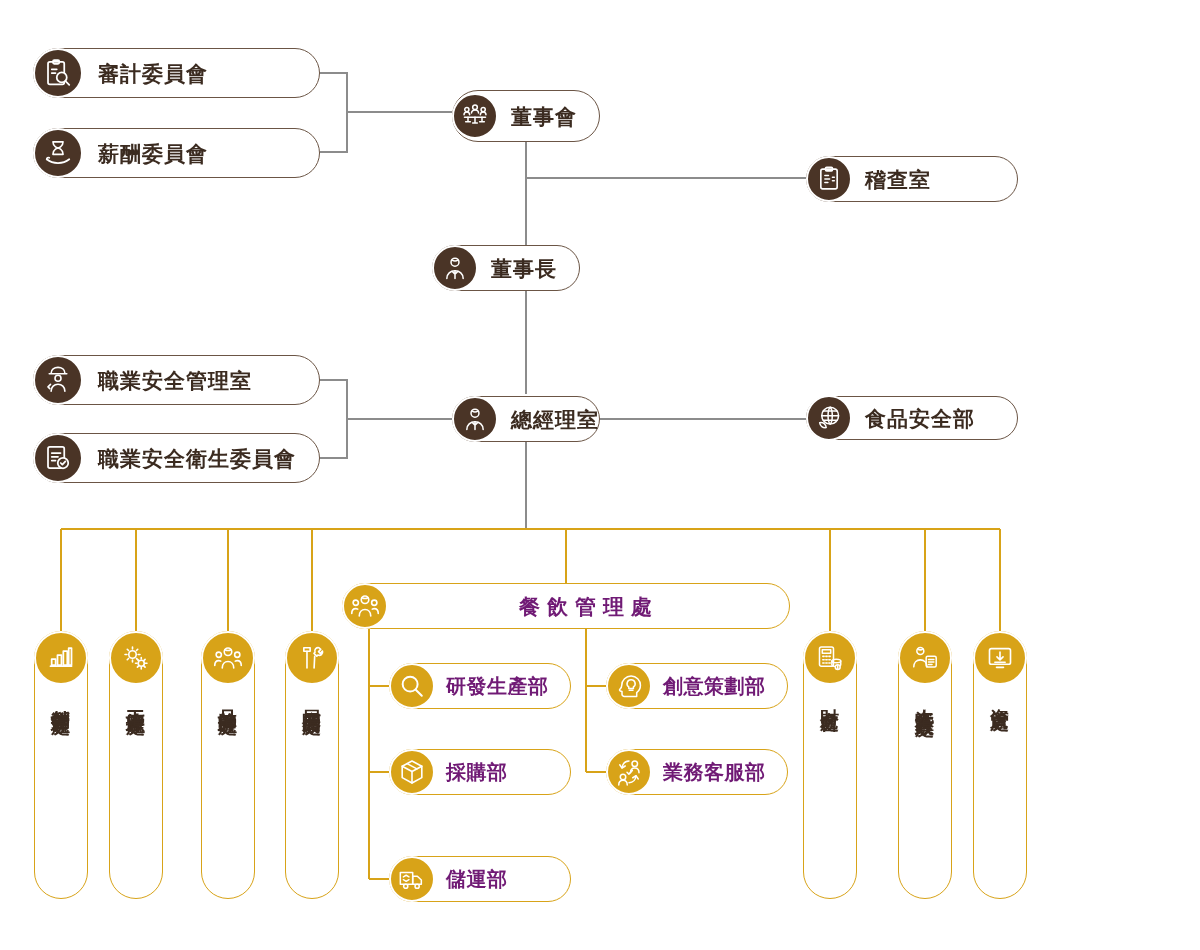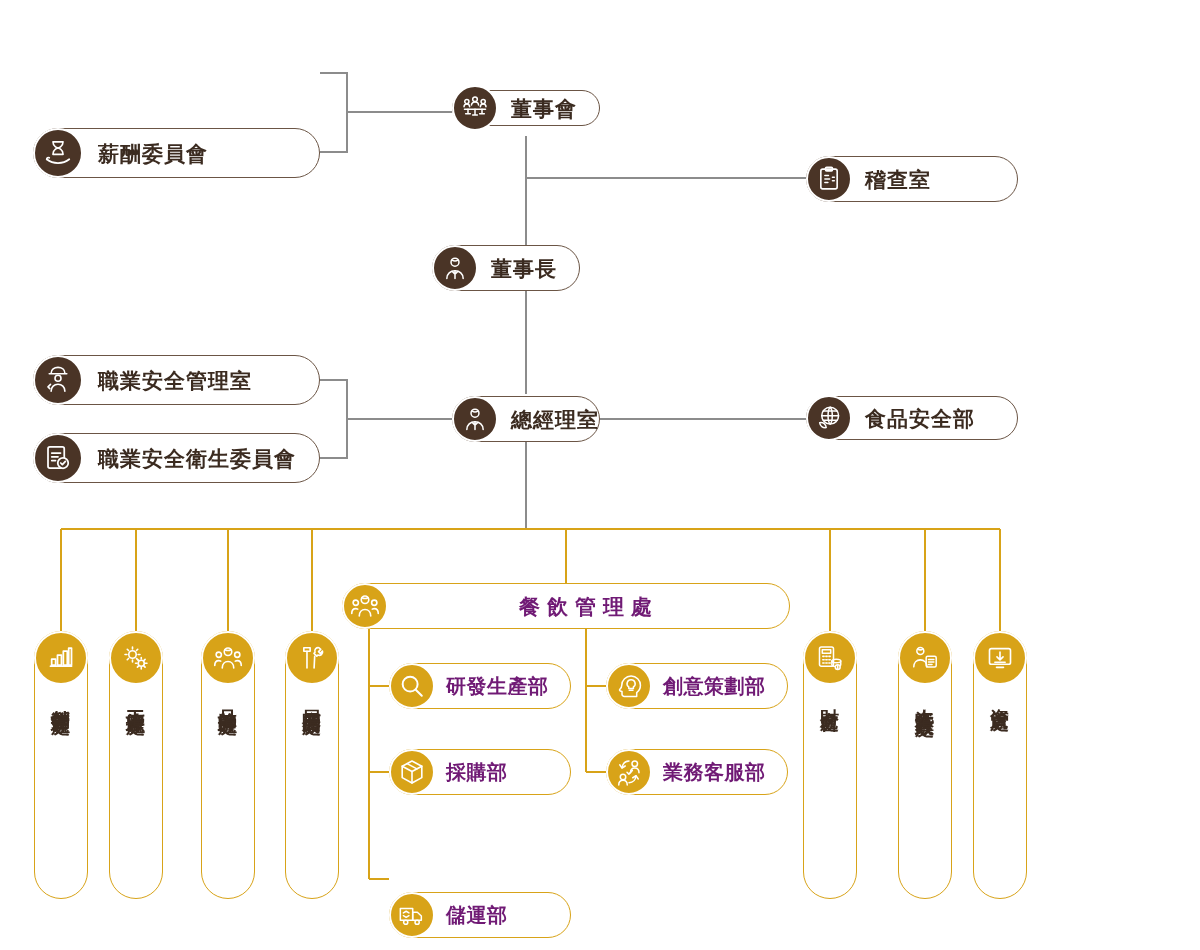--- a/index.html
+++ b/index.html
@@ -133,34 +133,46 @@
       <path d="M369 686 L389 686"></path>
       <path d="M369 772 L389 772"></path>
       <path d="M369 879 L389 879"></path>
 
       <path d="M586 629 L586 772"></path>
       <path d="M586 686 L606 686"></path>
       <path d="M586 772 L606 772"></path>
     </g>
   </svg>
 
+  <div class="node brown" style="left:33px;top:48px;width:287px;height:50px;">
+    <span class="ico" style="width:50px;height:50px;">
+      <svg width="30" height="30" viewBox="0 0 24 24" fill="none" stroke="#ffffff" stroke-width="1.4" stroke-linecap="round" stroke-linejoin="round">
+        <rect x="4" y="3" width="13" height="18" rx="1.5"></rect>
+        <rect x="8" y="1.6" width="5" height="3" rx="1"></rect>
+        <path d="M7 9h4M7 12h3"></path>
+        <circle cx="15" cy="15.5" r="4" fill="#4a3426"></circle>
+        <path d="M18 18.5l3 3"></path>
+      </svg>
+    </span>
+    <span class="lbl" style="margin-left:64px;font-size:21px;letter-spacing:1px;">審計委員會</span>
+  </div>
 
   <div class="node brown" style="left:33px;top:128px;width:287px;height:50px;">
     <span class="ico" style="width:50px;height:50px;">
       <svg width="30" height="30" viewBox="0 0 24 24" fill="none" stroke="#ffffff" stroke-width="1.4" stroke-linecap="round" stroke-linejoin="round">
         <path d="M8 3h8M8 3c0 4 4 5 4 5s4-1 4-5"></path>
         <path d="M8 13c0-4 4-5 4-5s4 1 4 5M8 13h8"></path>
         <path d="M3 17c2.5 2 5.5 3 9 3s6.5-1 9-3"></path>
         <path d="M3 17c0-1 1-1.6 2-1.2"></path>
       </svg>
     </span>
     <span class="lbl" style="margin-left:64px;font-size:21px;letter-spacing:1px;">薪酬委員會</span>
   </div>
 
-  <div class="node brown" style="left:452px;top:90px;width:148px;height:36px;">
+  <div class="node brown" style="left:452px;top:90px;width:148px;height:52px;">
     <span class="ico" style="width:46px;height:46px;">
       <svg width="28" height="28" viewBox="0 0 24 24" fill="none" stroke="#ffffff" stroke-width="1.3" stroke-linecap="round" stroke-linejoin="round">
         <circle cx="12" cy="4.5" r="2"></circle>
           <circle cx="5" cy="6.5" r="1.8"></circle>
           <circle cx="19" cy="6.5" r="1.8"></circle>
         <path d="M9 9.5c0-1.6 1.3-2.6 3-2.6s3 1 3 2.6"></path>
         <path d="M2.6 11c0-1.5 1-2.4 2.4-2.4s2.4.9 2.4 2.4"></path>
         <path d="M16.6 11c0-1.5 1-2.4 2.4-2.4s2.4.9 2.4 2.4"></path>
         <path d="M3 13h18"></path>
         <path d="M6 13v4M12 13v5M18 13v4M4 17h4M16 17h4M10 18h4"></path>
@@ -392,21 +404,21 @@
         <path d="M6.4 8.6C6.8 5.6 9 3.4 12 3.2"></path>
         <path d="M4.6 6.2L6.4 8.8 9 7.2"></path>
         <path d="M17.6 15.2c-.4 3-2.6 5.2-5.6 5.4"></path>
         <path d="M19.4 17.6l-1.8-2.6-2.6 1.6"></path>
         <path d="M10.4 12.2l1.5 1.5 2.8-3"></path>
       </svg>
     </span>
     <span class="lbl" style="margin-left:56px;font-size:20px;letter-spacing:0.5px;">業務客服部</span>
   </div>
 
-  <div class="node gold" style="left:389px;top:856px;width:182px;height:46px;margin-top:36px;">
+  <div class="node gold" style="left:389px;top:856px;width:182px;height:46px;">
     <span class="ico" style="width:46px;height:46px;">
       <svg width="28" height="28" viewBox="0 0 24 24" fill="none" stroke="#ffffff" stroke-width="1.3" stroke-linecap="round" stroke-linejoin="round">
         <path d="M2 6.4h10.6v10H2z"></path>
         <path d="M12.6 9.6h4l3.4 3.2v3.6h-7.4z"></path>
         <circle cx="6.6" cy="18.2" r="1.8"></circle>
         <circle cx="16.4" cy="18.2" r="1.8"></circle>
         <path d="M4.6 10.2l2.4-1.4 2.4 1.4M9.4 12.6L7 14l-2.4-1.4"></path>
       </svg>
     </span>
     <span class="lbl" style="margin-left:56px;font-size:20px;letter-spacing:0.5px;">儲運部</span>

